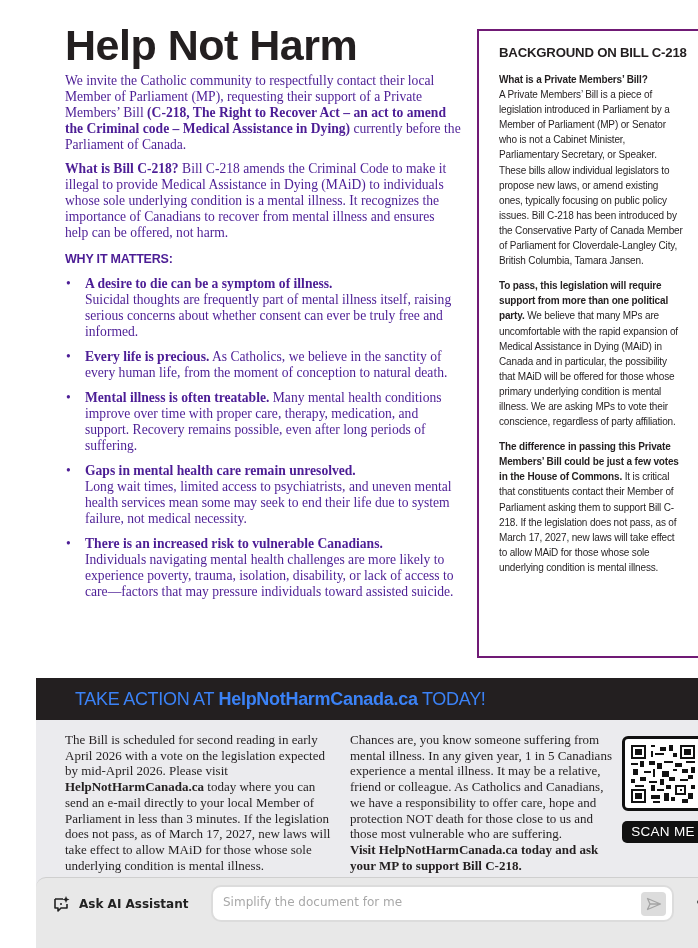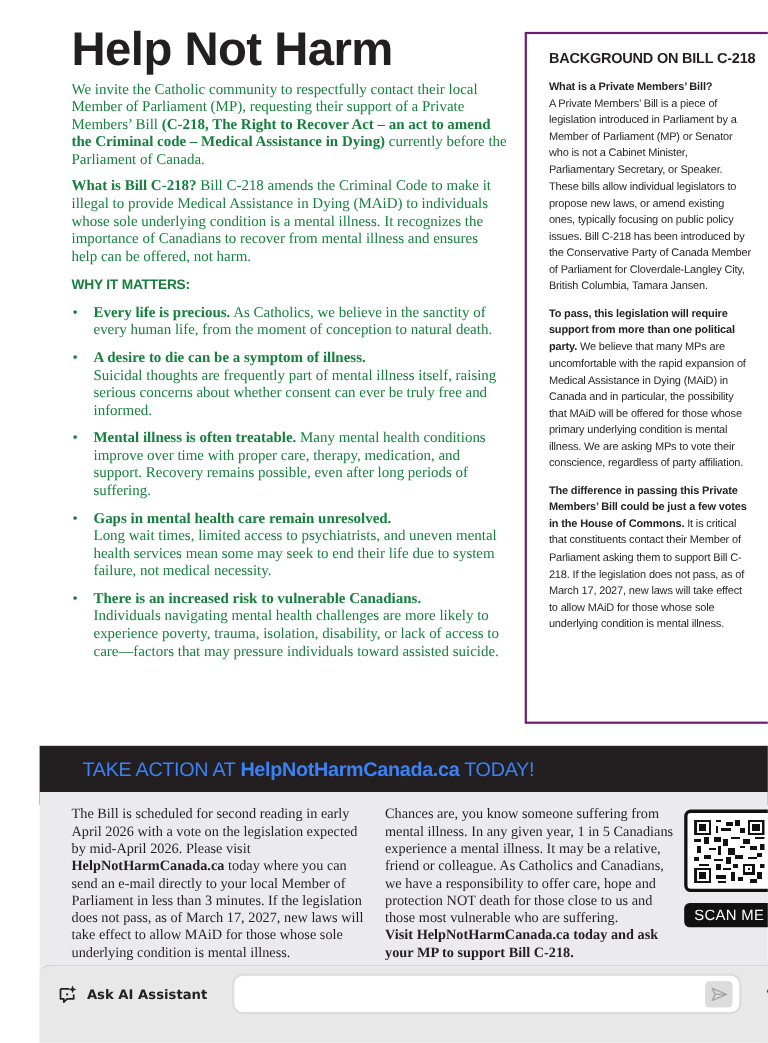--- a/index.html
+++ b/index.html
@@ -6,21 +6,21 @@
     html, body { width: 698px; height: 948px; overflow: hidden; background: #ffffff; }
     body { position: relative; font-family: "DejaVu Serif", serif; color: #231f20; }
 
     .page { position: absolute; left: 0; top: 0; width: 698px; height: 948px; background: #fff; margin-left: 36px; }
 
     
     .title { position: absolute; left: 29px; top: 22px; font-family: "Liberation Sans", sans-serif; font-size: 43px; line-height: 46px; letter-spacing: -0.5px; color: #231f20; white-space: nowrap; }
     .title .b { font-weight: 900; }
     .title .n { font-weight: 700; }
 
-    .left { position: absolute; left: 29px; top: 73px; width: 396px; font-family: "Liberation Serif", serif; font-size: 13.6px; line-height: 16px; color: #15803d; }
+    .left { position: absolute; left: 29px; top: 73px; width: 396px; font-family: "Liberation Serif", serif; font-size: 13.6px; line-height: 16px; color: #4c1d95; }
     .left p { margin-bottom: 8px; }
     .left b { font-weight: 700; }
     .why { font-family: "Liberation Sans", sans-serif; font-weight: 800; font-size: 12.5px; margin: 10px 0 9px 0; letter-spacing: -0.2px; }
     .bullets { list-style: none; }
     .bullets li { position: relative; padding-left: 20px; margin-bottom: 9px; }
     .bullets li::before { content: "•"; position: absolute; left: 1px; top: 0; }
     .bullets .lead { font-weight: 700; }
 
     
     .bgbox { position: absolute; left: 441px; top: 29px; width: 228px; height: 629px; border: 2px solid #701a75; padding: 14px 20px 0 20px; font-family: "Liberation Sans", sans-serif; color: #231f20; }
@@ -58,22 +58,22 @@
 
 <div class="page">
 
   <h1 class="title"><span class="b">Help</span> <span class="n">Not Harm</span></h1>
 
   <div class="left">
     <p><span>We invite the Catholic community to respectfully contact their local Member of Parliament (MP), requesting their support of a Private Members’ Bill </span><b>(C-218, The Right to Recover Act – an act to amend the Criminal code – Medical Assistance in Dying)</b><span> currently before the Parliament of Canada.</span></p>
     <p><b>What is Bill C-218?</b><span> Bill C-218 amends the Criminal Code to make it illegal to provide Medical Assistance in Dying (MAiD) to individuals whose sole underlying condition is a mental illness. It recognizes the importance of Canadians to recover from mental illness and ensures help can be offered, not harm.</span></p>
     <div class="why">WHY IT MATTERS:</div>
     <ul class="bullets">
+      <li><span class="lead">A desire to die can be a symptom of illness.</span><br><span>Suicidal thoughts are frequently part of mental illness itself, raising serious concerns about whether consent can ever be truly free and informed.</span></li>
       <li><span class="lead">Every life is precious.</span><span> As Catholics, we believe in the sanctity of every human life, from the moment of conception to natural death.</span></li>
-      <li><span class="lead">A desire to die can be a symptom of illness.</span><br><span>Suicidal thoughts are frequently part of mental illness itself, raising serious concerns about whether consent can ever be truly free and informed.</span></li>
       <li><span class="lead">Mental illness is often treatable.</span><span> Many mental health conditions improve over time with proper care, therapy, medication, and support. Recovery remains possible, even after long periods of suffering.</span></li>
       <li><span class="lead">Gaps in mental health care remain unresolved.</span><br><span>Long wait times, limited access to psychiatrists, and uneven mental health services mean some may seek to end their life due to system failure, not medical necessity.</span></li>
       <li><span class="lead">There is an increased risk to vulnerable Canadians.</span><br><span>Individuals navigating mental health challenges are more likely to experience poverty, trauma, isolation, disability, or lack of access to care—factors that may pressure individuals toward assisted suicide.</span></li>
     </ul>
   </div>
 
   <aside class="bgbox">
     <h2>BACKGROUND ON BILL C-218</h2>
     <p><b>What is a Private Members’ Bill?</b><br><span>A Private Members’ Bill is a piece of legislation introduced in Parliament by a Member of Parliament (MP) or Senator who is not a Cabinet Minister, Parliamentary Secretary, or Speaker. These bills allow individual legislators to propose new laws, or amend existing ones, typically focusing on public policy issues. Bill C-218 has been introduced by the Conservative Party of Canada Member of Parliament for Cloverdale-Langley City, British Columbia, Tamara Jansen.</span></p>
     <p><b>To pass, this legislation will require support from more than one political party.</b><span> We believe that many MPs are uncomfortable with the rapid expansion of Medical Assistance in Dying (MAiD) in Canada and in particular, the possibility that MAiD will be offered for those whose primary underlying condition is mental illness. We are asking MPs to vote their conscience, regardless of party affiliation.</span></p>
@@ -148,20 +148,21 @@
   <div class="ai">
     <div class="ai-label">
       <svg class="ai-icon" viewBox="0 0 18 18">
         <path d="M2 4 h8 M2 4 v9 h3 v3 l3 -3 h6 v-4" fill="none" stroke="#222" stroke-width="1.6" stroke-linejoin="round"></path>
         <circle cx="8" cy="9" r="1" fill="#222"></circle>
         <path d="M13 1 l1 2.5 l2.5 1 l-2.5 1 l-1 2.5 l-1 -2.5 l-2.5 -1 l2.5 -1 z" fill="#222"></path>
       </svg>
       <span>Ask AI Assistant</span>
     </div>
     <div class="ai-input">
+      <input type="text" placeholder="Simplify the document for me" style="">
       <div class="send">
         <svg width="16" height="14" viewBox="0 0 16 14">
           <path d="M1.5 1.5 L14.5 7 L1.5 12.5 L4 7 Z M4 7 H14" fill="none" stroke="#a4a4a4" stroke-width="1.3" stroke-linejoin="round"></path>
         </svg>
       </div>
     </div>
     <div class="more"><span>•••</span></div>
   </div>
 
 </div>

